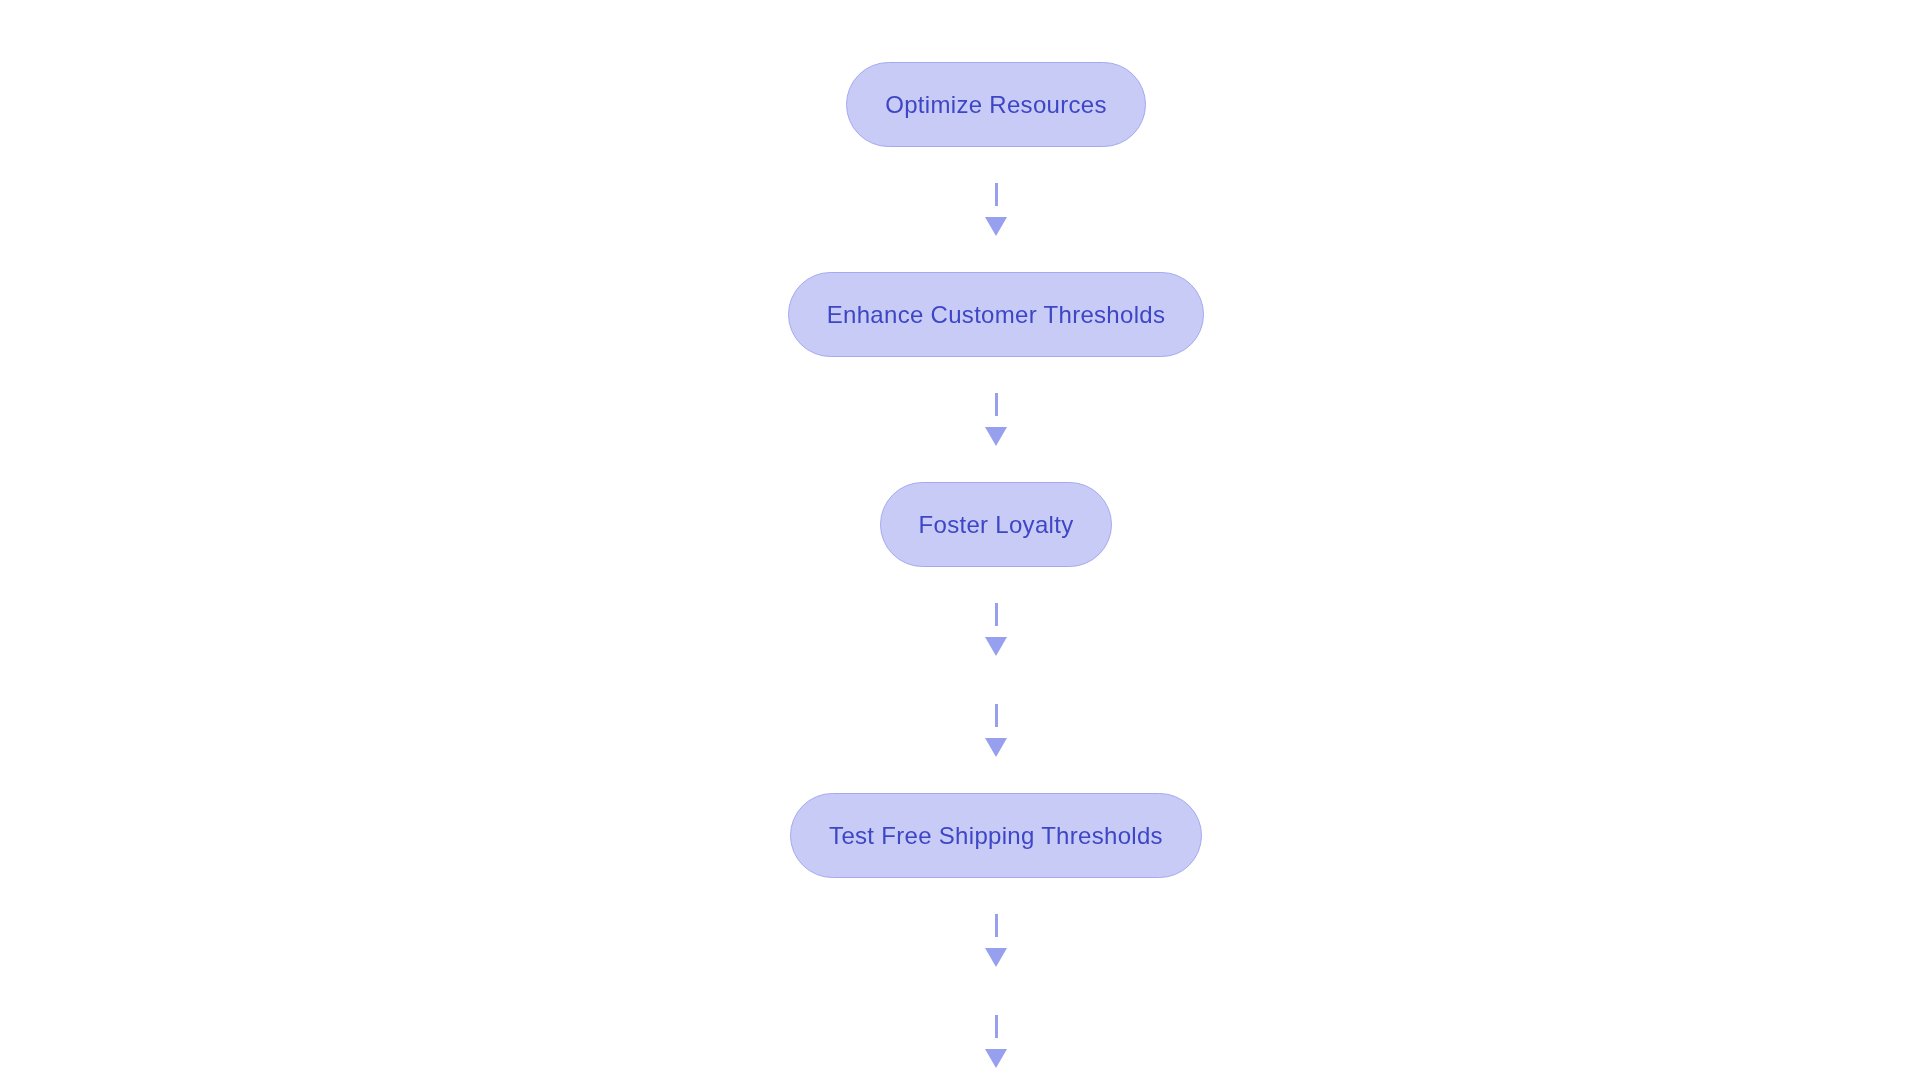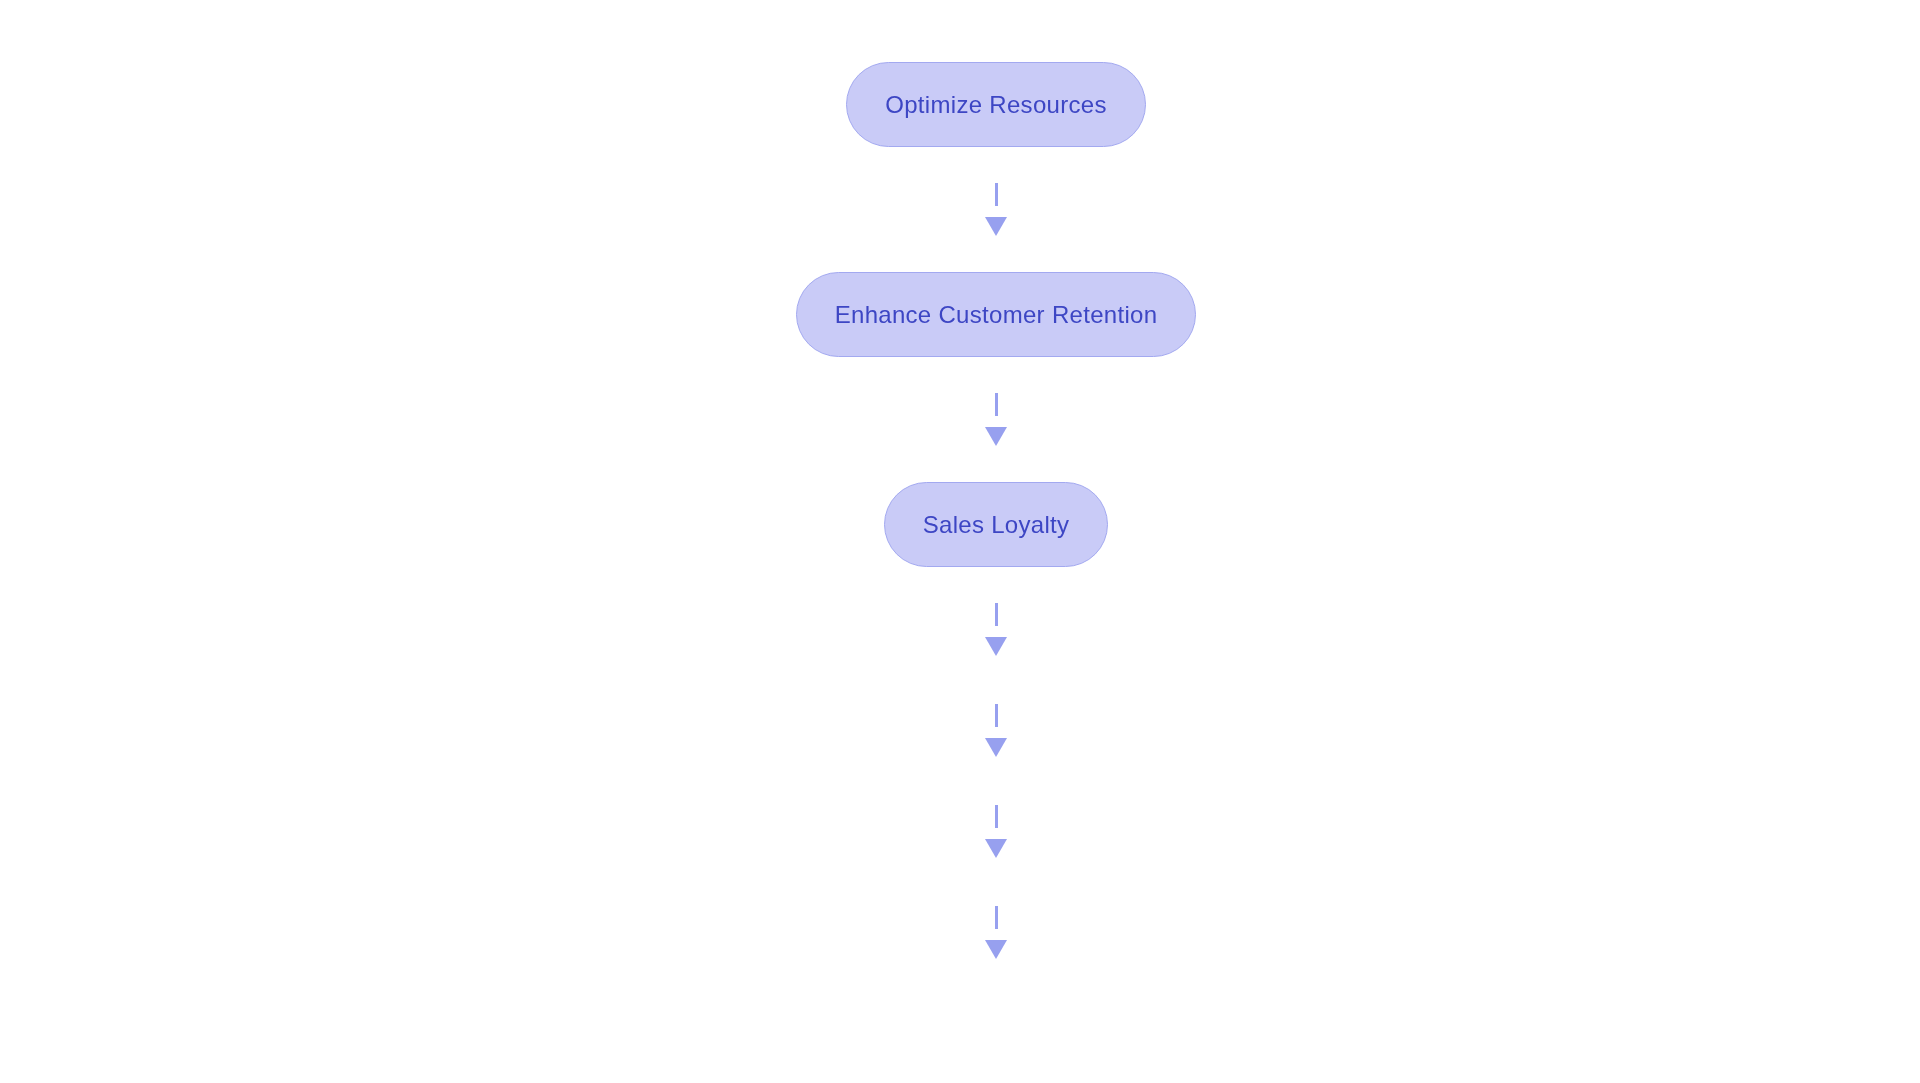--- a/index.html
+++ b/index.html
@@ -65,40 +65,41 @@
 
 <div class="canvas">
 
   <div class="node">Optimize Resources</div>
 
   <div class="arrow">
     <div class="shaft"></div>
     <div class="head"></div>
   </div>
 
-  <div class="node">Enhance Customer Retention</div>
+  <div class="node">Enhance Customer Thresholds</div>
 
   <div class="arrow">
     <div class="shaft"></div>
     <div class="head"></div>
   </div>
 
-  <div class="node">Sales Loyalty</div>
+  <div class="node">Foster Loyalty</div>
 
   <div class="arrow">
     <div class="shaft"></div>
     <div class="head"></div>
   </div>
 
 
   <div class="arrow">
     <div class="shaft"></div>
     <div class="head"></div>
   </div>
 
+  <div class="node">Test Free Shipping Thresholds</div>
 
   <div class="arrow">
     <div class="shaft"></div>
     <div class="head"></div>
   </div>
 
 
   <div class="arrow">
     <div class="shaft"></div>
     <div class="head"></div>

